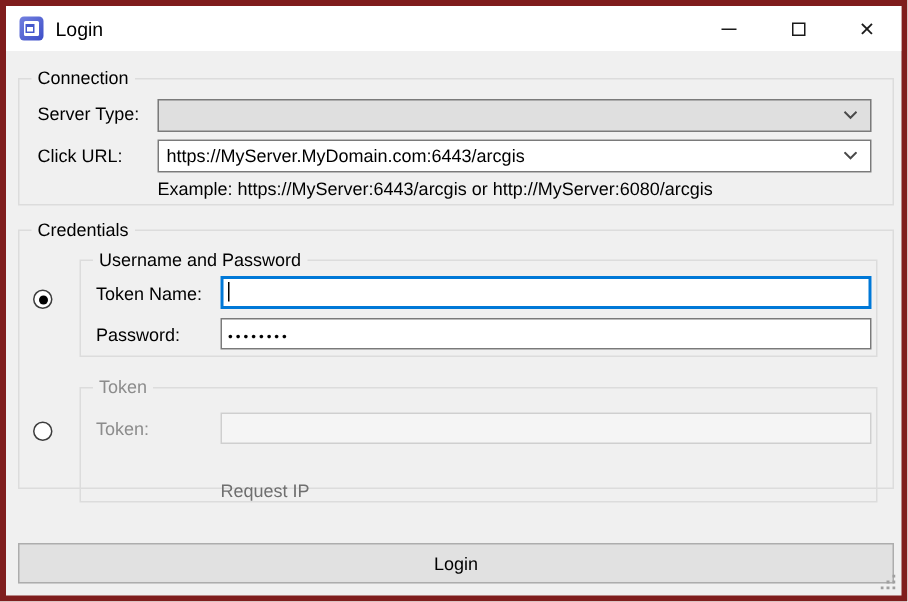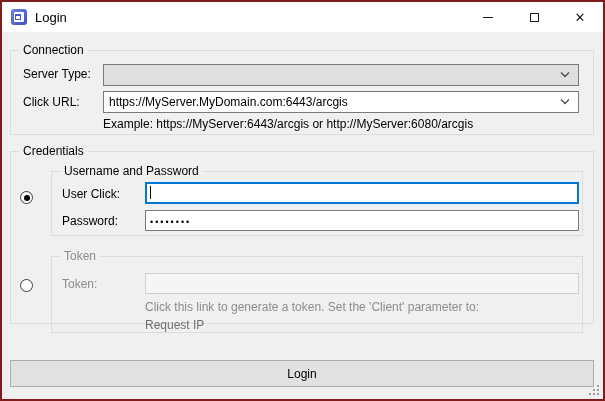--- a/index.html
+++ b/index.html
@@ -1,18 +1,18 @@
 <!DOCTYPE html>
 <html><head>
 <meta charset="utf-8">
 <style>
   html,body{margin:0;padding:0;background:#fff;}
   .window{
     position:relative;width:605px;height:401px;box-sizing:border-box;
-    background:#f0f0f0;border:2px solid #7f1d1d;
+    background:#f0f0f0;border:4px solid #7f1d1d;
     font-family:"Liberation Sans",sans-serif;font-size:12px;color:#000;
     overflow:hidden;
   }
   
   .titlebar{position:absolute;top:0;left:0;right:0;height:30px;background:#fff;display:flex;align-items:center;}
   .app-icon{margin-left:9px;width:16px;height:16px;position:relative;flex:0 0 auto;
     background:linear-gradient(135deg,#7381e0,#3d4ec8);border-radius:3px;}
   .app-icon .inner{position:absolute;left:3px;top:3px;width:10px;height:10px;background:#fff;border-radius:1px;}
   .app-icon .pane{position:absolute;left:1px;top:2px;width:6px;height:6px;background:#4558cc;}
   .app-icon .pane::after{content:'';position:absolute;left:1px;top:2px;width:4px;height:3px;background:#fff;}
@@ -105,21 +105,21 @@
   </div>
 
   <div class="groupbox" style="left:8px;top:149px;width:584px;height:173px;">
     <span class="gb-label">Credentials</span>
 
     <span class="radio checked" style="left:9px;top:39px;"></span>
 
     <div class="groupbox" style="left:40px;top:19px;width:532px;height:65px;">
       <span class="gb-label">Username and Password</span>
 
-      <span class="fld-label" style="left:10px;top:15px;">User Click:</span>
+      <span class="fld-label" style="left:10px;top:15px;">Token Name:</span>
       <div class="tb-wrap" style="left:93px;top:10px;width:434px;height:22px;">
         <input class="textbox focus-blue" type="text" value="" style="">
         <div class="caret"></div>
       </div>
 
       <span class="fld-label" style="left:10px;top:42px;">Password:</span>
       <div class="tb-wrap" style="left:93px;top:38px;width:434px;height:21px;">
         <input class="textbox pwd" type="text" value="••••••••" style="">
       </div>
     </div>
@@ -127,21 +127,20 @@
     <span class="radio" style="left:9px;top:127px;"></span>
 
     <div class="groupbox" style="left:40px;top:104px;width:532px;height:77px;">
       <span class="gb-label gray">Token</span>
 
       <span class="fld-label gray" style="left:10px;top:20px;">Token:</span>
       <div class="tb-wrap" style="left:93px;top:16px;width:434px;height:21px;">
         <input class="textbox disabled" type="text" disabled="" value="" style="">
       </div>
 
-      <span class="static gray" style="left:93px;top:43px;">Click this link to generate a token. Set the 'Client' parameter to:</span>
       <span class="static gray-dk" style="left:93px;top:61px;">Request IP</span>
     </div>
   </div>
 
   <button class="login-btn">Login</button>
 
   <svg class="grip" width="10" height="10">
     <rect x="8" y="0" width="2" height="2" fill="#9f9f9f"></rect>
     <rect x="4" y="4" width="2" height="2" fill="#9f9f9f"></rect>
     <rect x="8" y="4" width="2" height="2" fill="#9f9f9f"></rect>

